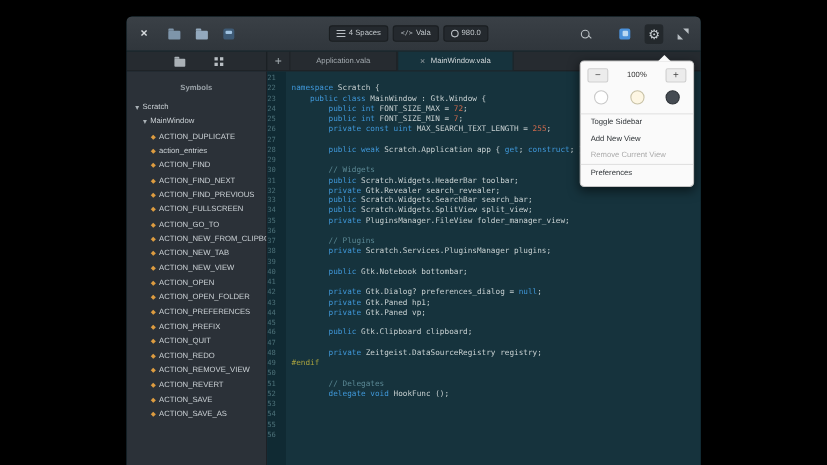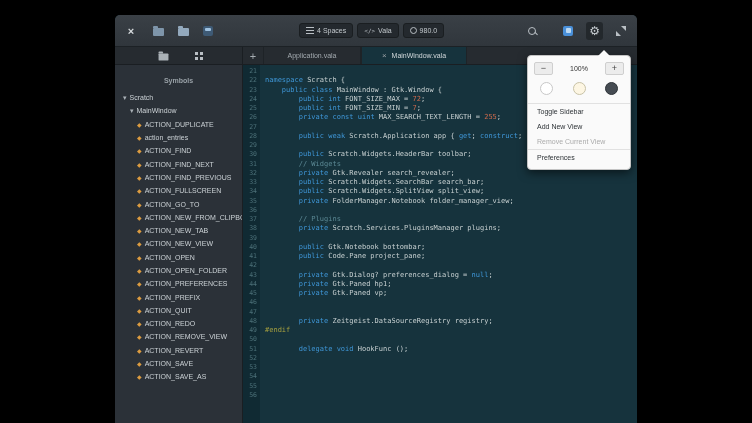--- a/index.html
+++ b/index.html
@@ -75,21 +75,21 @@
   .sidebar { width:128px; flex:0 0 128px; background:#2b3138; border-right:1px solid #1a1e22;
              padding-top:12px; overflow:hidden; }
   .symbols-header { text-align:center; font-size:7px; font-weight:bold; color:#99a1a7; margin-bottom:7px; }
   .tree-row { height:13.3px; display:flex; align-items:center; font-size:7px; color:#ccd2d6; white-space:nowrap; }
   .chevron { color:#aab1b6; font-size:7px; margin-right:3px; font-family:"DejaVu Sans", sans-serif; }
   .diamond { color:#dd9c40; font-size:6px; margin-right:3px; font-family:"DejaVu Sans", sans-serif; }
 
   .editor { flex:1; background:#16333d; display:flex; overflow:hidden;
             font-family:"DejaVu Sans Mono", monospace; }
   .gutter { width:17px; flex:0 0 17px; background:#102a33; color:#4c7078; font-size:6.5px;
-            text-align:right; padding:2px 3px 0 0; }
+            text-align:left; padding:2px 3px 0 0; }
   .ln { height:9.25px; line-height:9.25px; }
   .code { flex:1; padding:2px 0 0 5px; font-size:7px; overflow:hidden; }
   .code-line { height:9.25px; line-height:9.25px; white-space:pre; }
   .tok-k { color:#3f97d8; }
   .tok-t { color:#c7d0d1; }
   .tok-n { color:#cf6a4c;margin-top:44px; }
   .tok-c { color:#5b8894; }
   .tok-p { color:#a7a13f; }
 
   
@@ -320,41 +320,42 @@
         <div class="code">
             <div class="code-line"></div>
             <div class="code-line"><span class="tok-k">namespace</span><span class="tok-t"> Scratch {</span></div>
             <div class="code-line"><span class="tok-t">    </span><span class="tok-k">public</span><span class="tok-t"> </span><span class="tok-k">class</span><span class="tok-t"> MainWindow : Gtk.Window {</span></div>
             <div class="code-line"><span class="tok-t">        </span><span class="tok-k">public</span><span class="tok-t"> </span><span class="tok-k">int</span><span class="tok-t"> FONT_SIZE_MAX = </span><span class="tok-n">72</span><span class="tok-t">;</span></div>
             <div class="code-line"><span class="tok-t">        </span><span class="tok-k">public</span><span class="tok-t"> </span><span class="tok-k">int</span><span class="tok-t"> FONT_SIZE_MIN = </span><span class="tok-n">7</span><span class="tok-t">;</span></div>
             <div class="code-line"><span class="tok-t">        </span><span class="tok-k">private</span><span class="tok-t"> </span><span class="tok-k">const</span><span class="tok-t"> </span><span class="tok-k">uint</span><span class="tok-t"> MAX_SEARCH_TEXT_LENGTH = </span><span class="tok-n">255</span><span class="tok-t">;</span></div>
             <div class="code-line"></div>
             <div class="code-line"><span class="tok-t">        </span><span class="tok-k">public</span><span class="tok-t"> </span><span class="tok-k">weak</span><span class="tok-t"> Scratch.Application app { </span><span class="tok-k">get</span><span class="tok-t">; </span><span class="tok-k">construct</span><span class="tok-t">; }</span></div>
             <div class="code-line"></div>
+            <div class="code-line"><span class="tok-t">        </span><span class="tok-c">// Widgets</span></div>
             <div class="code-line"><span class="tok-t">        </span><span class="tok-k">public</span><span class="tok-t"> Scratch.Widgets.HeaderBar toolbar;</span></div>
-            <div class="code-line"><span class="tok-t">        </span><span class="tok-c">// Widgets</span></div>
             <div class="code-line"><span class="tok-t">        </span><span class="tok-k">private</span><span class="tok-t"> Gtk.Revealer search_revealer;</span></div>
             <div class="code-line"><span class="tok-t">        </span><span class="tok-k">public</span><span class="tok-t"> Scratch.Widgets.SearchBar search_bar;</span></div>
             <div class="code-line"><span class="tok-t">        </span><span class="tok-k">public</span><span class="tok-t"> Scratch.Widgets.SplitView split_view;</span></div>
-            <div class="code-line"><span class="tok-t">        </span><span class="tok-k">private</span><span class="tok-t"> FolderManager.Notebook folder_manager_view;</span></div>
+            <div class="code-line"><span class="tok-t">        </span><span class="tok-k">private</span><span class="tok-t"> PluginsManager.FileView folder_manager_view;</span></div>
             <div class="code-line"></div>
             <div class="code-line"><span class="tok-t">        </span><span class="tok-c">// Plugins</span></div>
             <div class="code-line"><span class="tok-t">        </span><span class="tok-k">private</span><span class="tok-t"> Scratch.Services.PluginsManager plugins;</span></div>
             <div class="code-line"></div>
             <div class="code-line"><span class="tok-t">        </span><span class="tok-k">public</span><span class="tok-t"> Gtk.Notebook bottombar;</span></div>
-            <div class="code-line"><span class="tok-t">        </span><span class="tok-k">public</span><span class="tok-t"> Code.Pane project_pane;</span></div>
             <div class="code-line"></div>
             <div class="code-line"><span class="tok-t">        </span><span class="tok-k">private</span><span class="tok-t"> Gtk.Dialog? preferences_dialog = </span><span class="tok-k">null</span><span class="tok-t">;</span></div>
             <div class="code-line"><span class="tok-t">        </span><span class="tok-k">private</span><span class="tok-t"> Gtk.Paned hp1;</span></div>
             <div class="code-line"><span class="tok-t">        </span><span class="tok-k">private</span><span class="tok-t"> Gtk.Paned vp;</span></div>
             <div class="code-line"></div>
+            <div class="code-line"><span class="tok-t">        </span><span class="tok-k">public</span><span class="tok-t"> Gtk.Clipboard clipboard;</span></div>
             <div class="code-line"></div>
             <div class="code-line"><span class="tok-t">        </span><span class="tok-k">private</span><span class="tok-t"> Zeitgeist.DataSourceRegistry registry;</span></div>
             <div class="code-line"><span class="tok-p">#endif</span></div>
             <div class="code-line"></div>
+            <div class="code-line"><span class="tok-t">        </span><span class="tok-c">// Delegates</span></div>
             <div class="code-line"><span class="tok-t">        </span><span class="tok-k">delegate</span><span class="tok-t"> </span><span class="tok-k">void</span><span class="tok-t"> HookFunc ();</span></div>
           </div>
       </div>
     </div>
 
     <div class="popover">
       <div class="zoom-row">
         <button class="zoom-btn">−</button>
         <span class="zoom-value">100%</span>
         <button class="zoom-btn">+</button>

